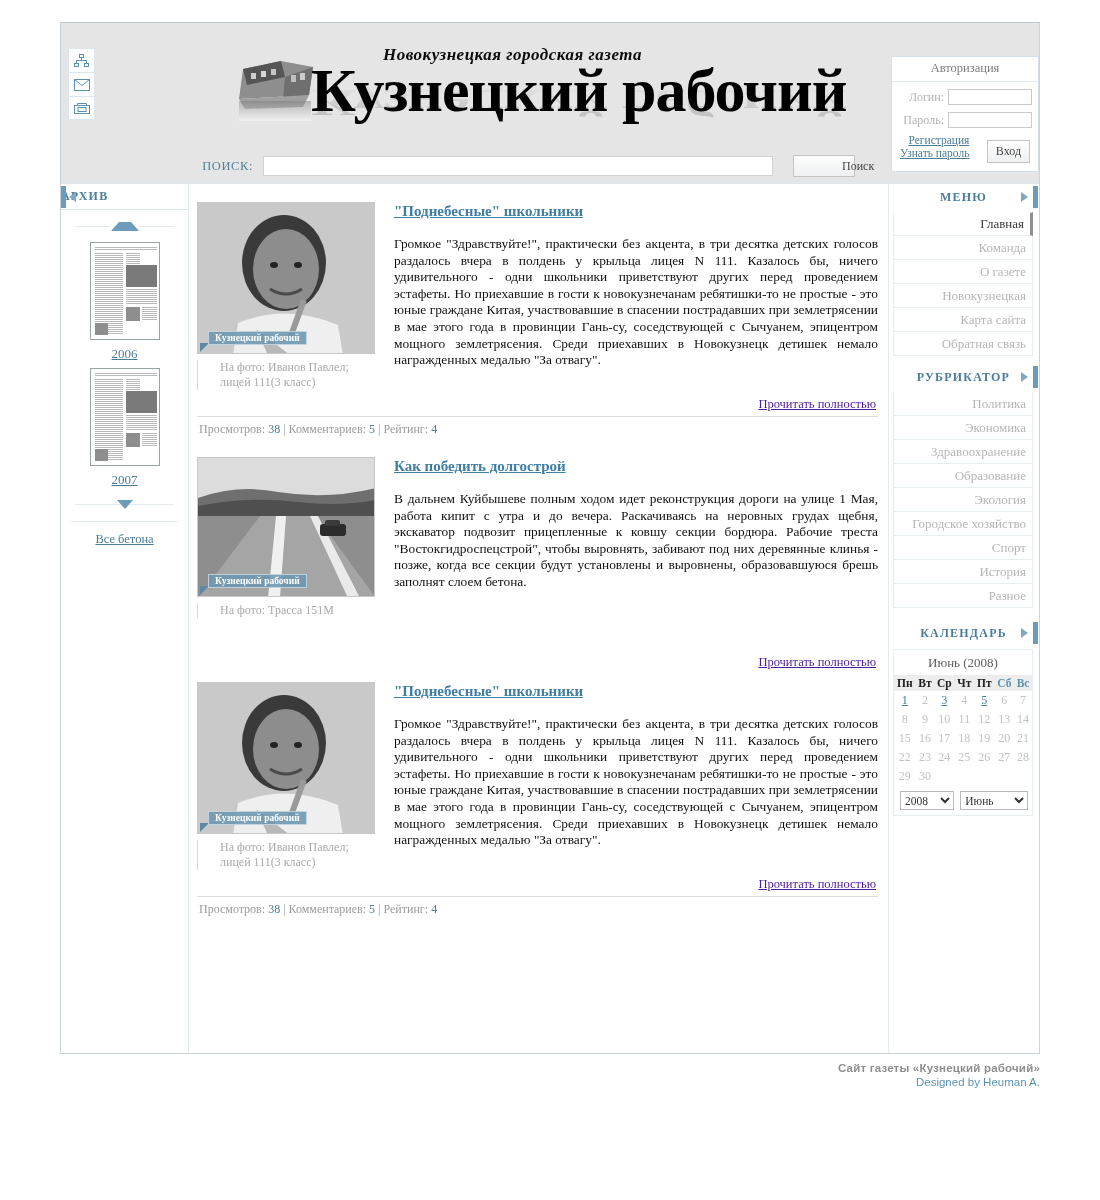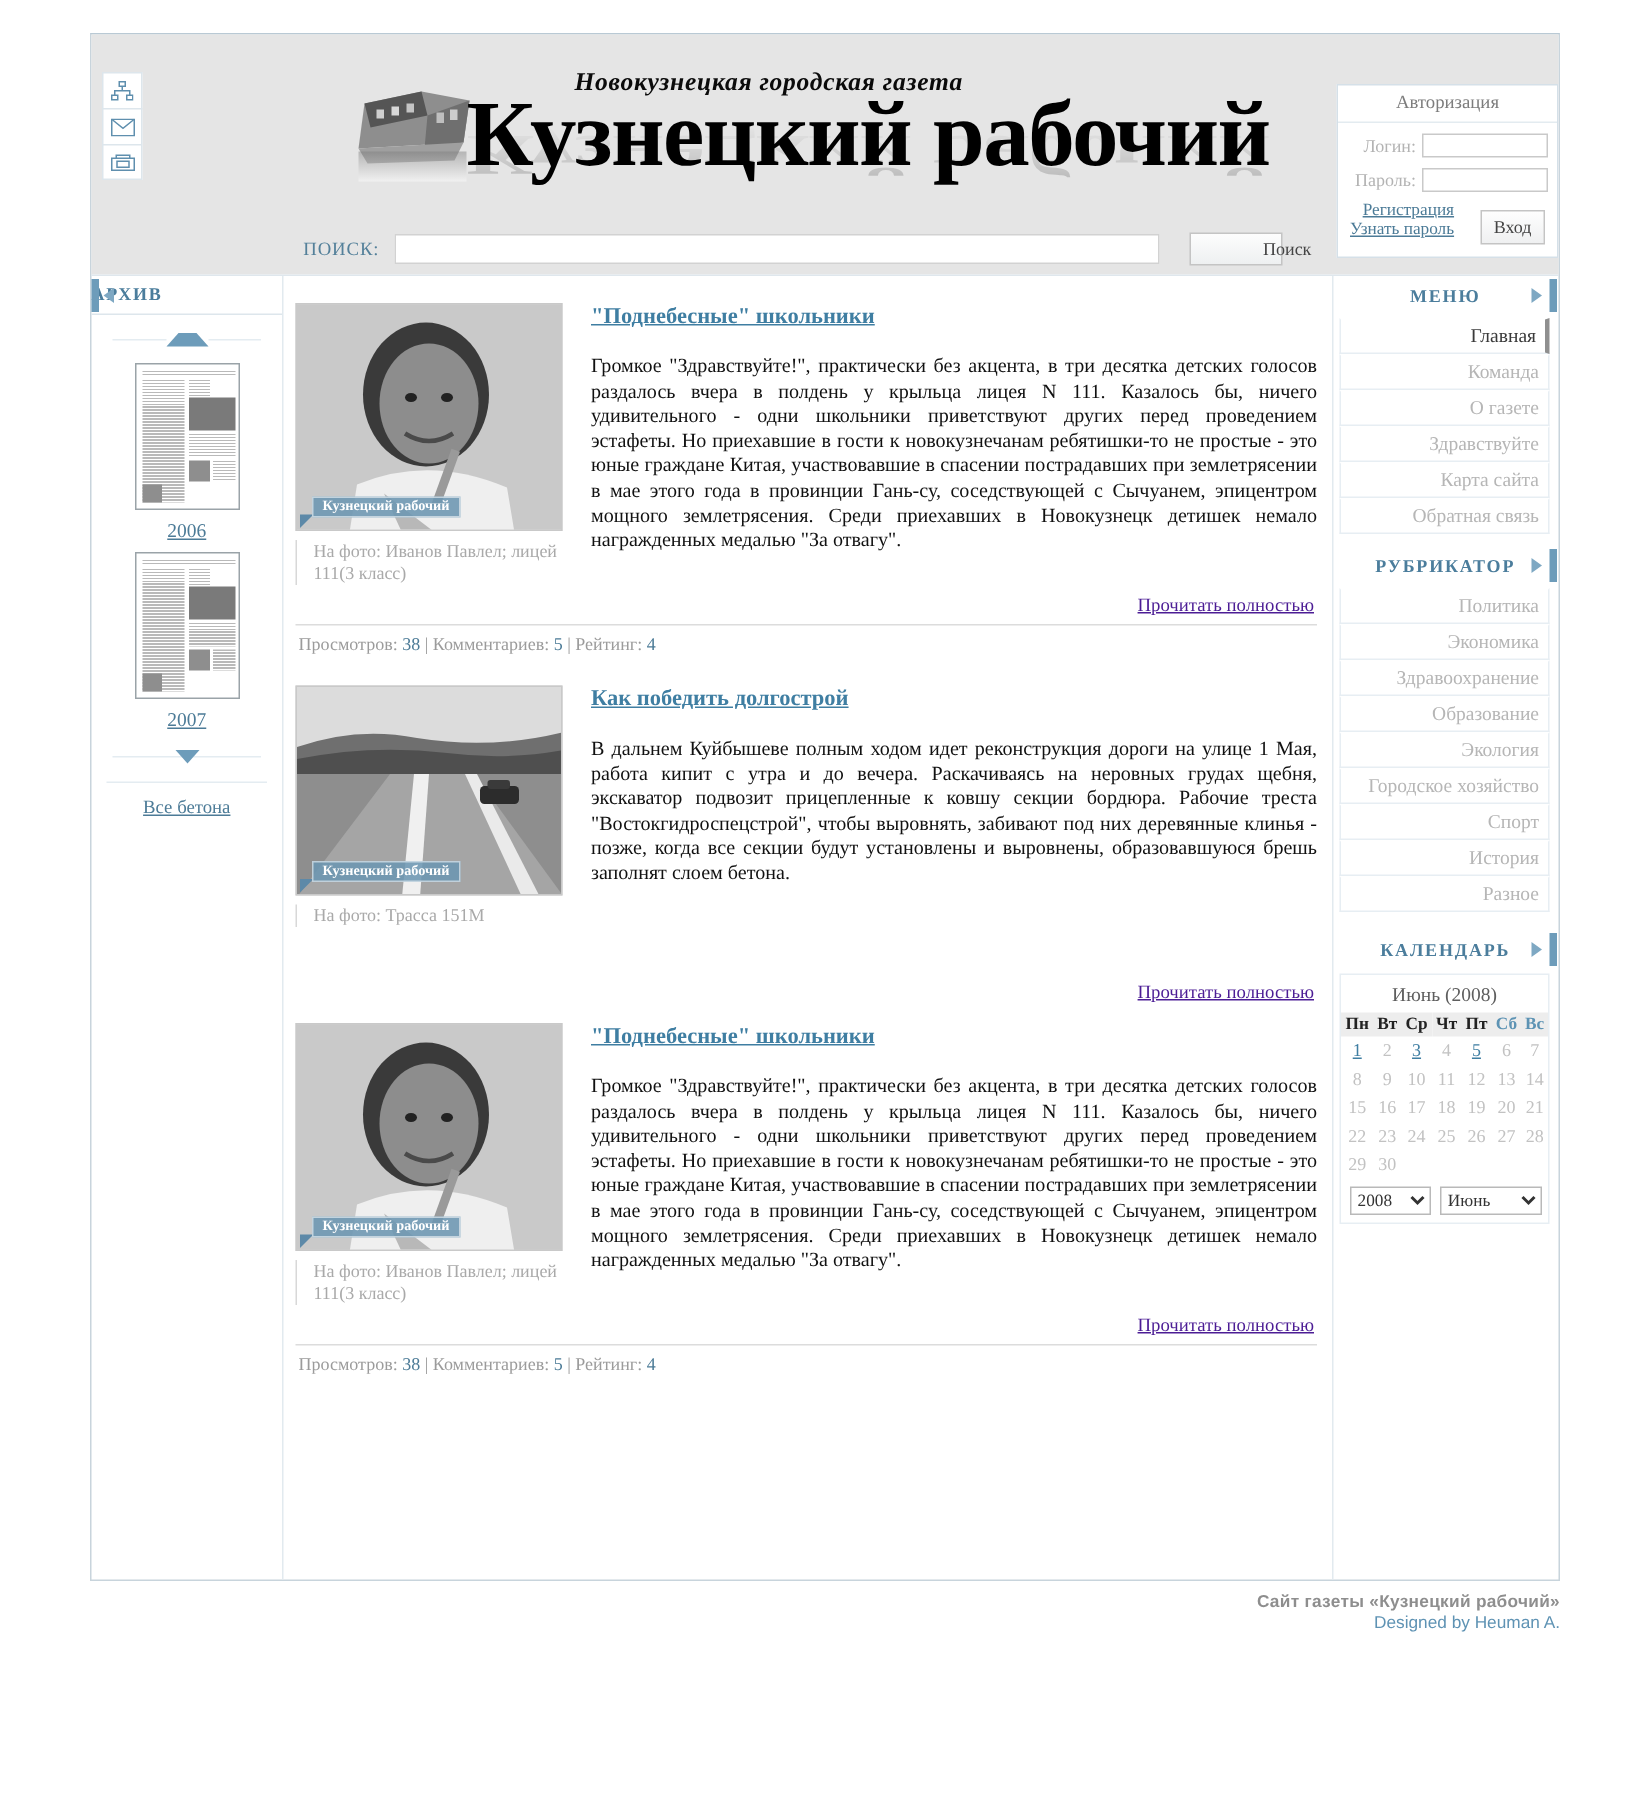--- a/index.html
+++ b/index.html
@@ -273,21 +273,21 @@
     border: 1px solid rgba(255,255,255,0.55);
     font-family: "Liberation Serif", serif;
     white-space: nowrap;
   }
   .wm-tail {
     position:absolute; left:2px; bottom:1px;
     width:0;height:0;border-left:9px solid #5d89a8;
     border-bottom:9px solid transparent;
   }
   .caption {
-    margin-top: 6px; padding-left: 11px;
+    margin-top: 6px; padding-left: 22px;
     border-left: 1px solid #d8d8d8;
     font-size: 12px; color: #a9a9a9; line-height: 15px;
     font-family: "Liberation Serif", serif;
   }
   .art-body { flex: 1; padding-left: 12px; }
   .art-title {
     font-size: 15px; font-weight: bold; color: #3f7ea2;
     text-decoration: underline; cursor: pointer;
     font-family: "Liberation Serif", serif;
     display: inline-block; margin-bottom: 2px;
@@ -628,21 +628,21 @@
 
       <div class="sec-head side-head">
         <span class="bar"></span>
         <span class="arrow-r"></span>
         <span>МЕНЮ</span>
       </div>
       <div class="side-list">
         <div class="side-item active">Главная</div>
         <div class="side-item">Команда</div>
         <div class="side-item">О газете</div>
-        <div class="side-item">Здравствуйте</div>
+        <div class="side-item">Новокузнецкая</div>
         <div class="side-item">Карта сайта</div>
         <div class="side-item">Обратная связь</div>
       </div>
 
       <div class="sec-head side-head" style="margin-top:8px;">
         <span class="bar"></span>
         <span class="arrow-r"></span>
         <span>РУБРИКАТОР</span>
       </div>
       <div class="side-list">

